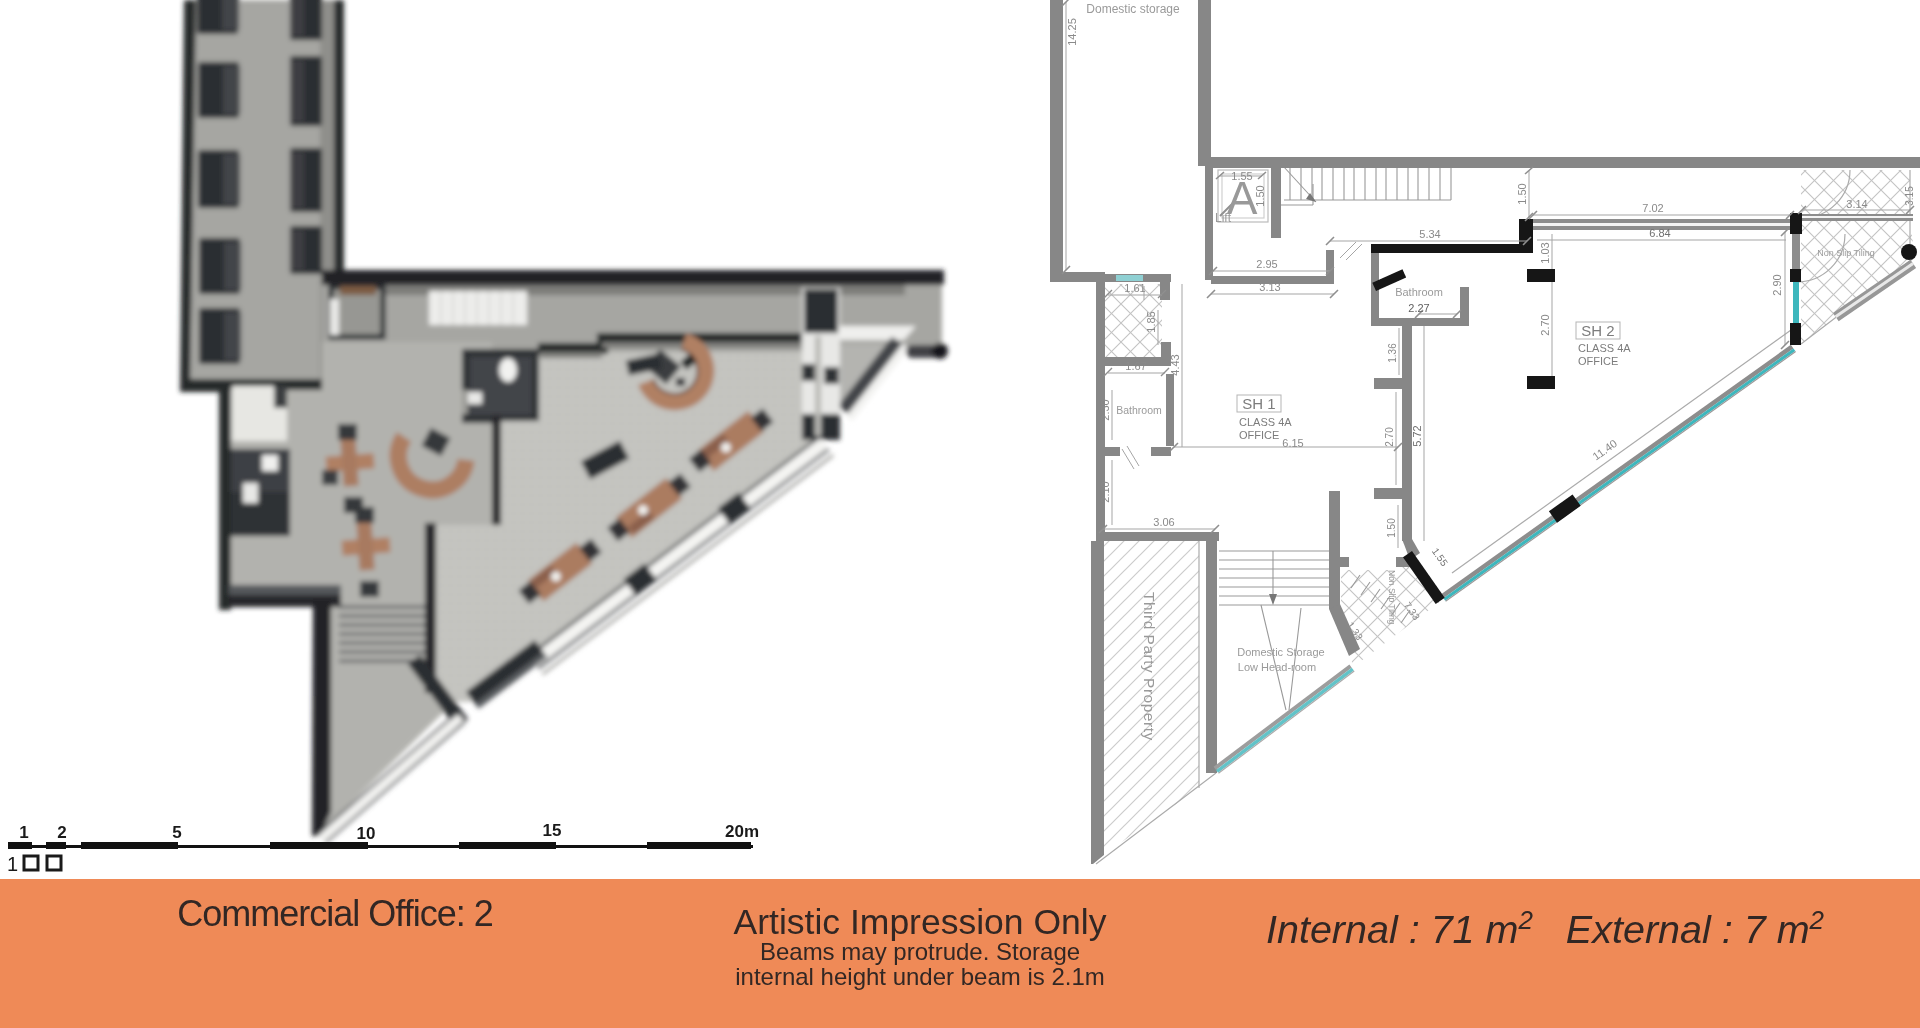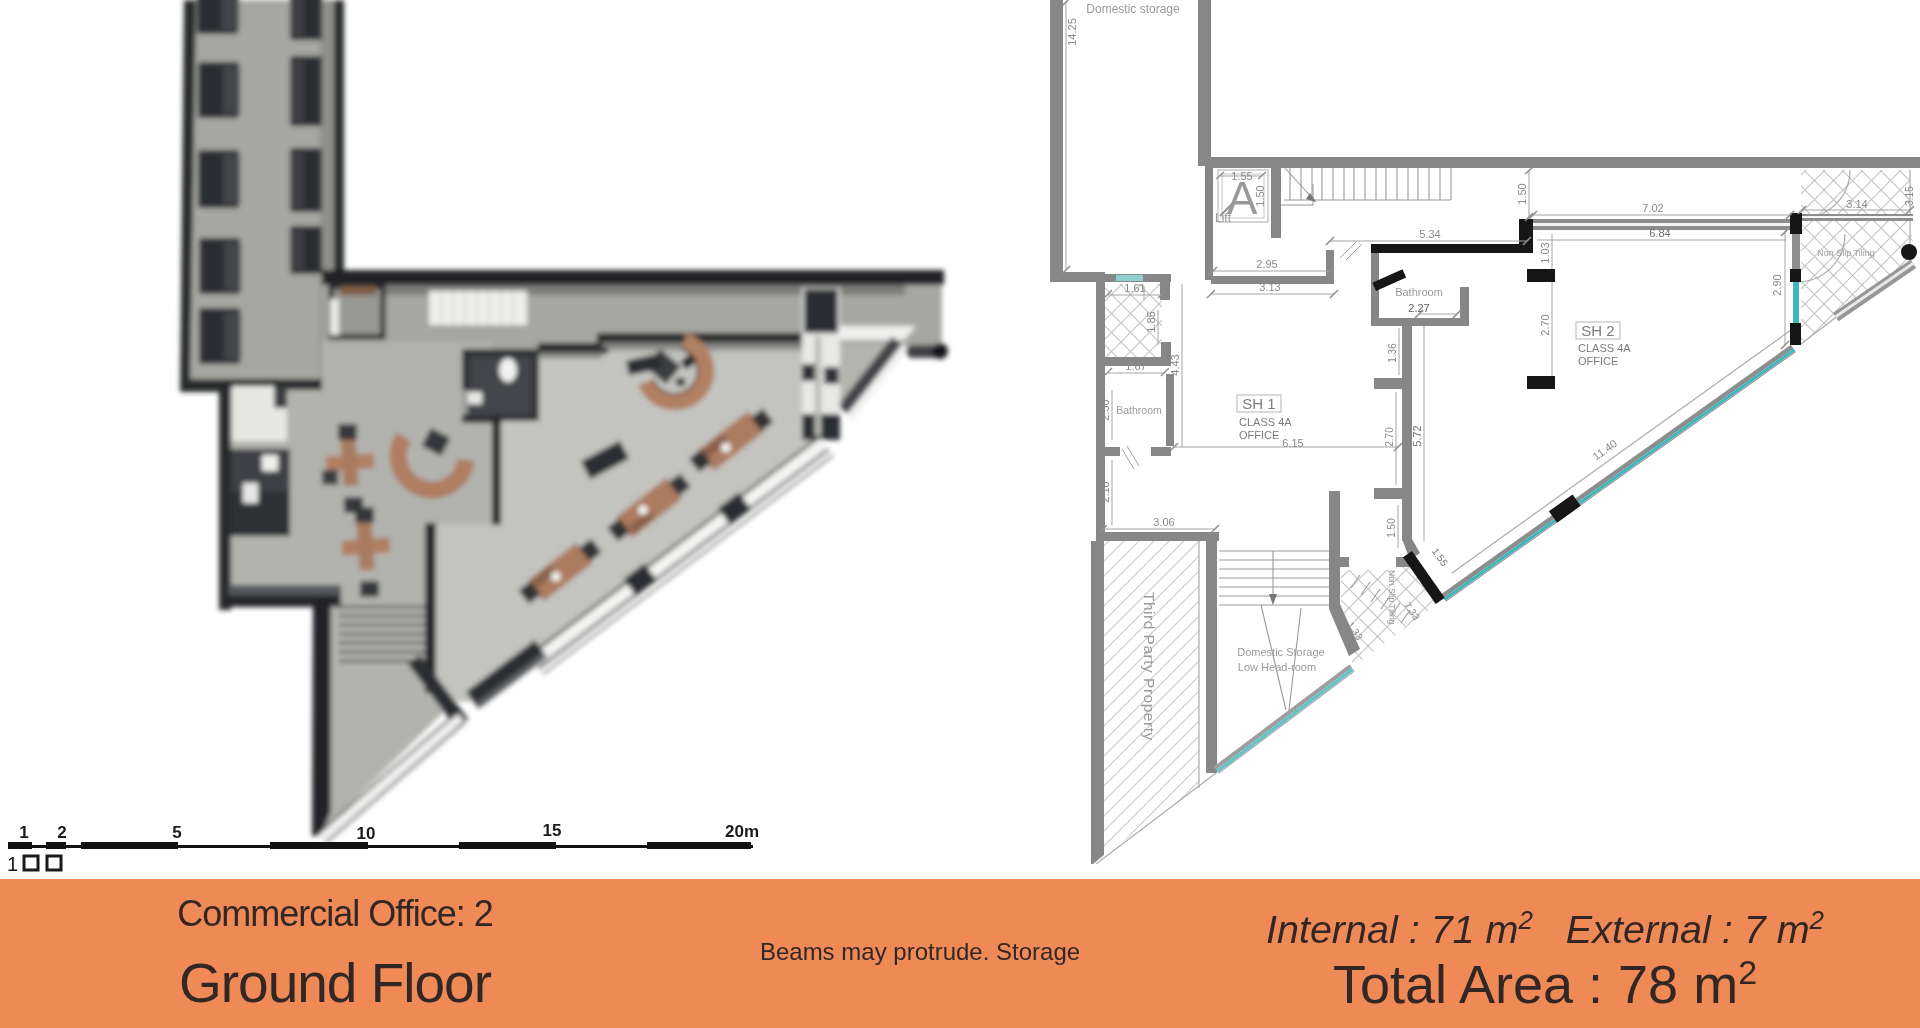--- a/index.html
+++ b/index.html
@@ -592,19 +592,19 @@
   </g>
 
   <text x="7" y="871" font-family="Liberation Sans, sans-serif" font-size="20" fill="#1a1a1a">1</text>
   <rect x="24" y="856" width="14" height="14" fill="none" stroke="#1a1a1a" stroke-width="3"></rect>
   <rect x="47" y="856" width="14" height="14" fill="none" stroke="#1a1a1a" stroke-width="3"></rect>
 </svg>
 
 <div id="banner">
 
   <div class="bt" style="left:0;top:14px;width:670px;font-size:36px;letter-spacing:-1px;">Commercial Office: 2</div>
-  <div class="bt" style="left:0;top:72px;width:670px;font-size:55px;letter-spacing:-1px;">Ground Floor</div>
-
+
+  <div class="bt" style="left:660px;top:23px;width:520px;font-size:35.5px;">Artistic Impression Only</div>
   <div class="bt" style="left:660px;top:59px;width:520px;font-size:24px;">Beams may protrude. Storage</div>
+  <div class="bt" style="left:660px;top:84px;width:520px;font-size:24px;">internal height under beam is 2.1m</div>
 
   <div class="bt" style="left:1190px;top:26px;width:710px;font-size:39.5px;font-style:italic;">Internal : 71 m<sup style="font-size:26px;">2</sup>&nbsp;&nbsp;&nbsp;External : 7 m<sup style="font-size:26px;">2</sup></div>
-  <div class="bt" style="left:1190px;top:74px;width:710px;font-size:54px;">Total Area : 78 m<sup style="font-size:34px;">2</sup></div>
 </div>
 
 </body></html>

